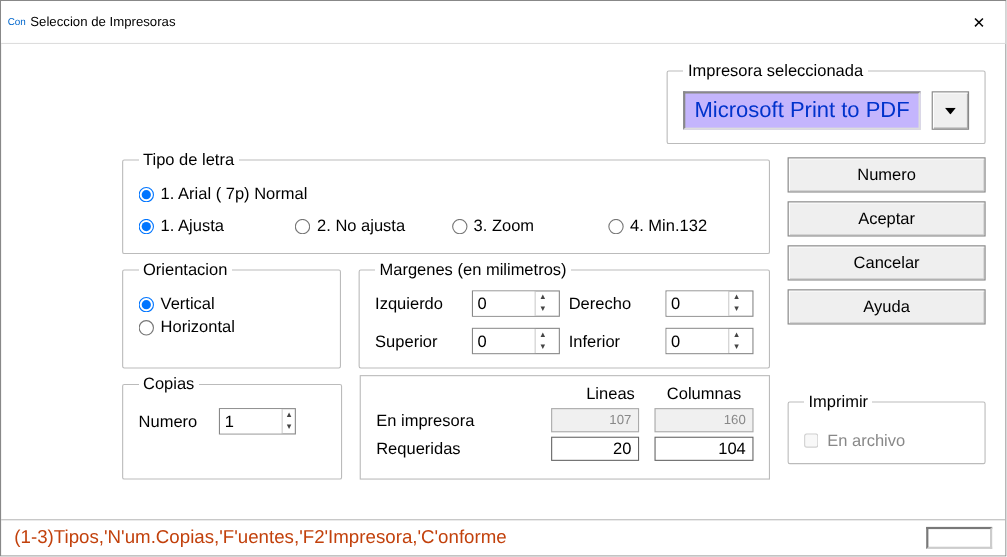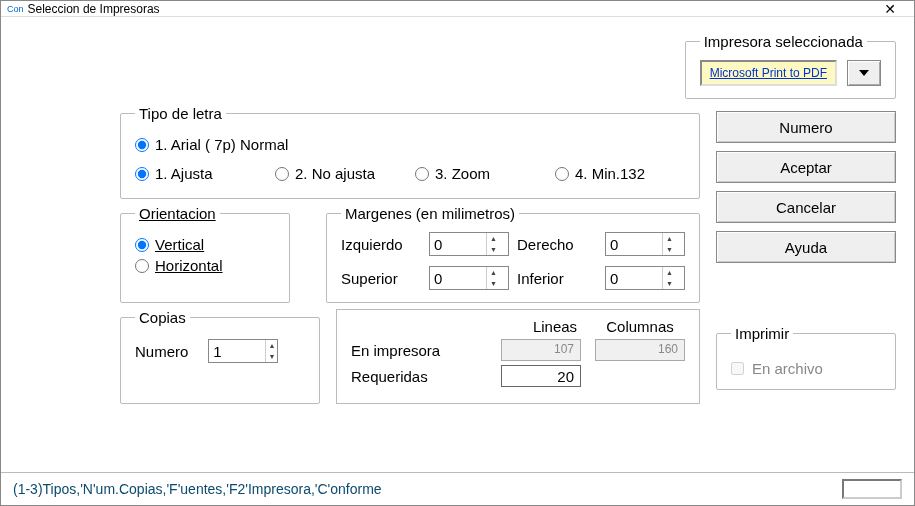--- a/index.html
+++ b/index.html
@@ -13,21 +13,21 @@
   .window {
     width: 915px;
     height: 506px;
     background: #fff;
     border: 1px solid #888;
     position: relative;
     display: flex;
     flex-direction: column;
   }
   .titlebar {
-    height: 16px;
+    height: 39px;
     background: #fff;
     border-bottom: 1px solid #ddd;
     display: flex;
     align-items: center;
     padding: 0 4px 0 6px;
     font-size: 12px;
   }
   .titlebar .app-icon {
     font-size: 9px;
     color: #0066cc;
@@ -61,24 +61,23 @@
   }
   .printer-row {
     display: flex;
     gap: 10px;
     align-items: stretch;
   }
   .printer-display {
     flex: 1;
     border: 2px inset #ddd;
     padding: 4px 8px;
-    font-size: 12px;
+    font-size: 20px;
     color: #0033cc;
-    background: #fef9c3;
-    text-decoration: underline;
+    background: #c4b5fd;
   }
   .drop-btn {
     width: 34px;
     border: 1px solid #888;
     background: #efefef;
     display: flex; align-items: center; justify-content: center;
     cursor: default;
     box-shadow: inset 1px 1px 0 #fff, inset -1px -1px 0 #aaa;
   }
   .drop-btn svg { width: 10px; height: 6px; }
@@ -118,22 +117,22 @@
   .radio-row4 {
     display: flex;
     gap: 10px;
     margin-top: 8px;
   }
   .radio-row4 .radio-line { flex: 1; }
   .two-col {
     display: flex;
     gap: 16px;
   }
-  fieldset.orient { width: 170px; text-decoration: underline; }
-  fieldset.margins { flex: 1; margin-left: 20px; }
+  fieldset.orient { width: 199px; }
+  fieldset.margins { flex: 1; }
   .margins-grid {
     display: grid;
     grid-template-columns: 80px 80px 80px 80px;
     gap: 10px 8px;
     align-items: center;
     font-size: 15px;
   }
   .num-input {
     display: flex;
     border: 1px solid #888;
@@ -218,22 +217,22 @@
     font-size: 15px;
     color: #888;
     margin-top: 8px;
   }
   input[type=checkbox] { width: 13px; height: 13px; margin:0; }
   .statusbar {
     border-top: 1px solid #bbb;
     display: flex;
     align-items: center;
     padding: 6px 12px;
-    font-size: 14px;
-    color: #0c4a6e;
+    font-size: 17px;
+    color: #c2410c;
   }
   .statusbar .spacer { flex: 1; }
   .status-box {
     width: 60px; height: 20px;
     border: 2px inset #ccc;
     background: #fff;
   }
   label { cursor: default; }
 </style>
 </head>
@@ -367,20 +366,21 @@
                 <span>Columnas</span>
               </div>
               <div class="lc-row">
                 <span>En impresora</span>
                 <div class="ro-box">107</div>
                 <div class="ro-box">160</div>
               </div>
               <div class="lc-row">
                 <span>Requeridas</span>
                 <div class="rw-box">20</div>
+                <div class="rw-box">104</div>
               </div>
             </div>
           </fieldset>
         </div>
 
       </div>
 
       <div class="right-col">
         <div class="btn">Numero</div>
         <div class="btn">Aceptar</div>

